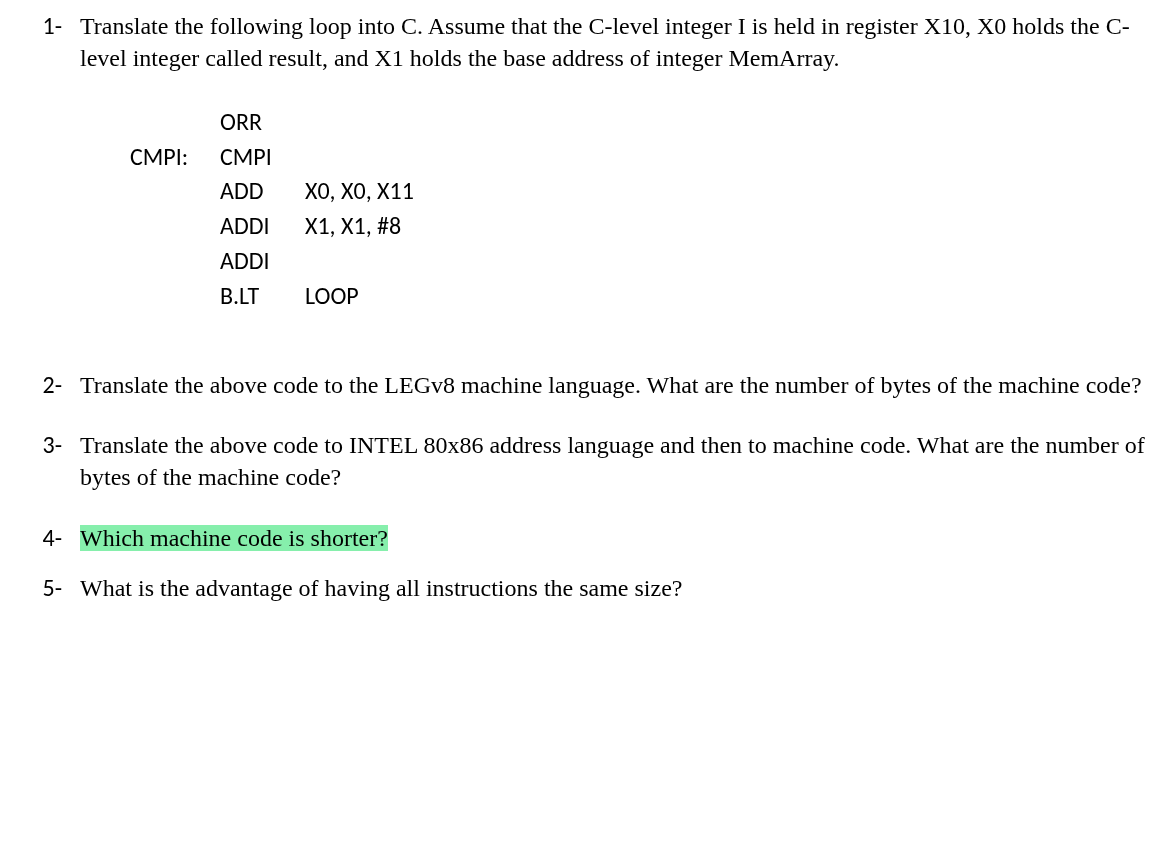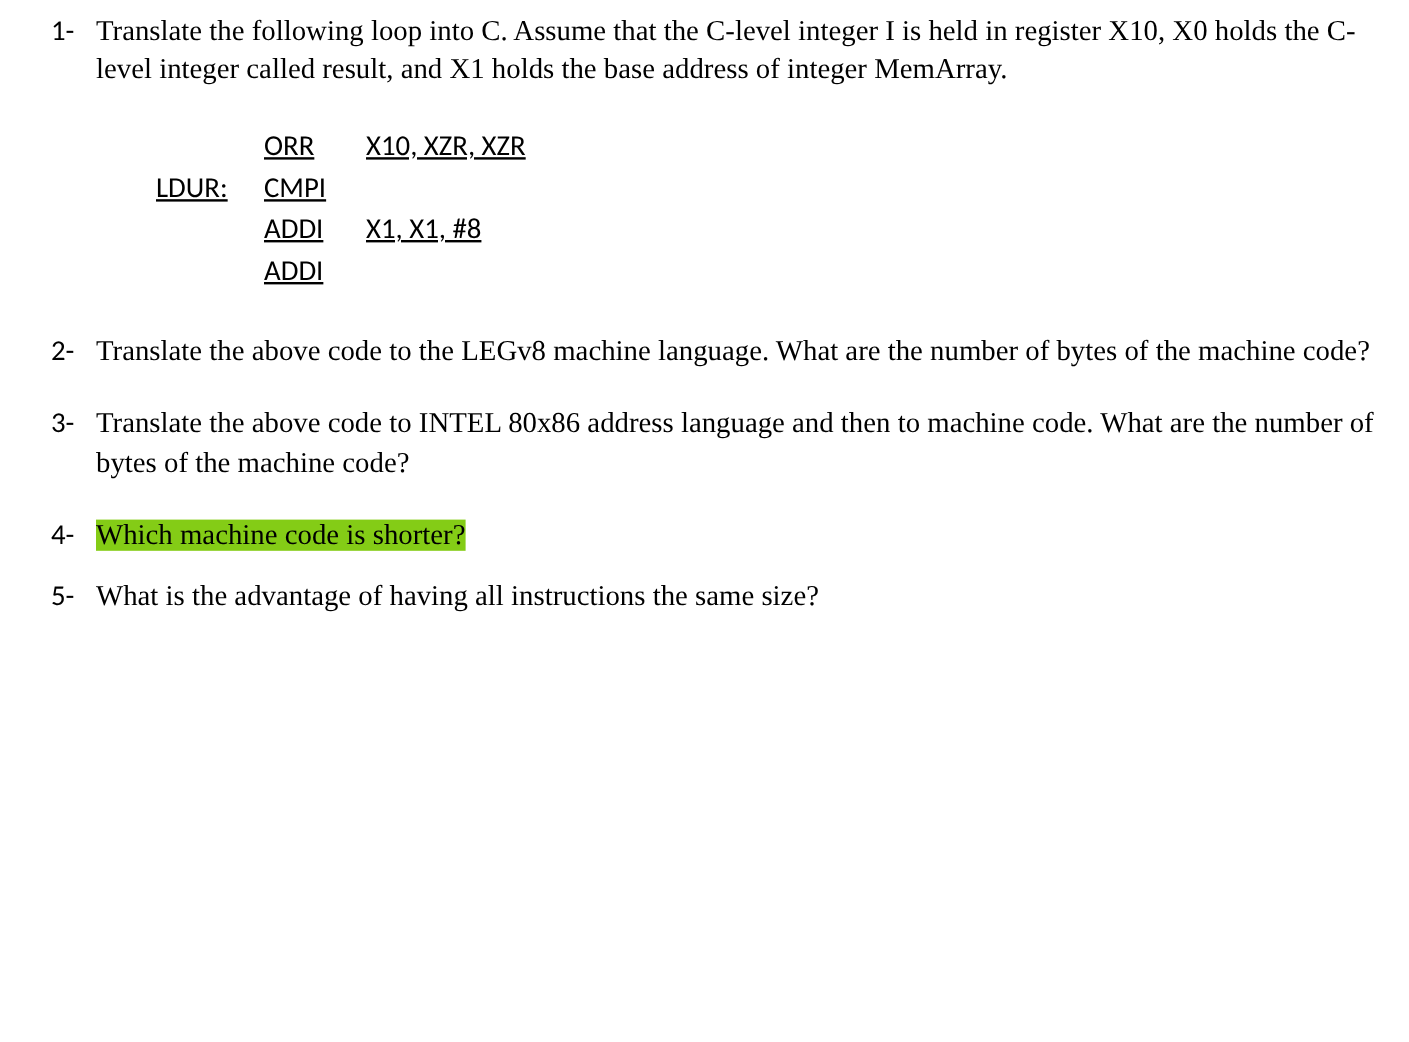--- a/index.html
+++ b/index.html
@@ -26,71 +26,79 @@
       padding-right: 18px;
     }
     .q-body {
       flex: 1;
       font-family: Liberation Serif, serif;
     }
     .code-block {
       font-family: Calibri, Arial, sans-serif;
       margin-left: 110px;
       margin-top: 30px;
-      margin-bottom: 33px;
-      text-decoration: underline;
+      margin-bottom: 55px;
     }
     .code-line {
       display: flex;
       line-height: 1.45;
     }
     .label-col {
       width: 90px;
       text-align: left;
     }
     .mnemonic-col {
       width: 85px;
       text-align: left;
     }
     .operands-col {
       text-align: left;
     }
     .highlighted {
-      background-color: #84cc16;
+      background-color: #86efac;
     }
     .tight {
       margin-bottom: 18px;
     }
   </style>
 </head>
 <body>
 
 <div class="question">
   <div class="q-number">1-</div>
   <div class="q-body">Translate the following loop into C. Assume that the C-level integer I is held in register X10, X0 holds the C-level integer called result, and X1 holds the base address of integer MemArray.</div>
 </div>
 
 <div class="code-block">
   <div class="code-line">
     <span class="label-col"></span>
     <span class="mnemonic-col">ORR</span>
-    <span class="operands-col">X10, XZR, XZR</span>
   </div>
   <div class="code-line">
-    <span class="label-col">LDUR:</span>
+    <span class="label-col">CMPI:</span>
     <span class="mnemonic-col">CMPI</span>
+  </div>
+  <div class="code-line">
+    <span class="label-col"></span>
+    <span class="mnemonic-col">ADD</span>
+    <span class="operands-col">X0, X0, X11</span>
   </div>
   <div class="code-line">
     <span class="label-col"></span>
     <span class="mnemonic-col">ADDI</span>
     <span class="operands-col">X1, X1, #8</span>
   </div>
   <div class="code-line">
     <span class="label-col"></span>
     <span class="mnemonic-col">ADDI</span>
+  </div>
+  <div class="code-line">
+    <span class="label-col"></span>
+    <span class="mnemonic-col">B.LT</span>
+    <span class="operands-col">LOOP</span>
   </div>
 </div>
 
 <div class="question">
   <div class="q-number">2-</div>
   <div class="q-body">Translate the above code to the LEGv8 machine language. What are the number of bytes of the machine code?</div>
 </div>
 
 <div class="question">
   <div class="q-number">3-</div>

